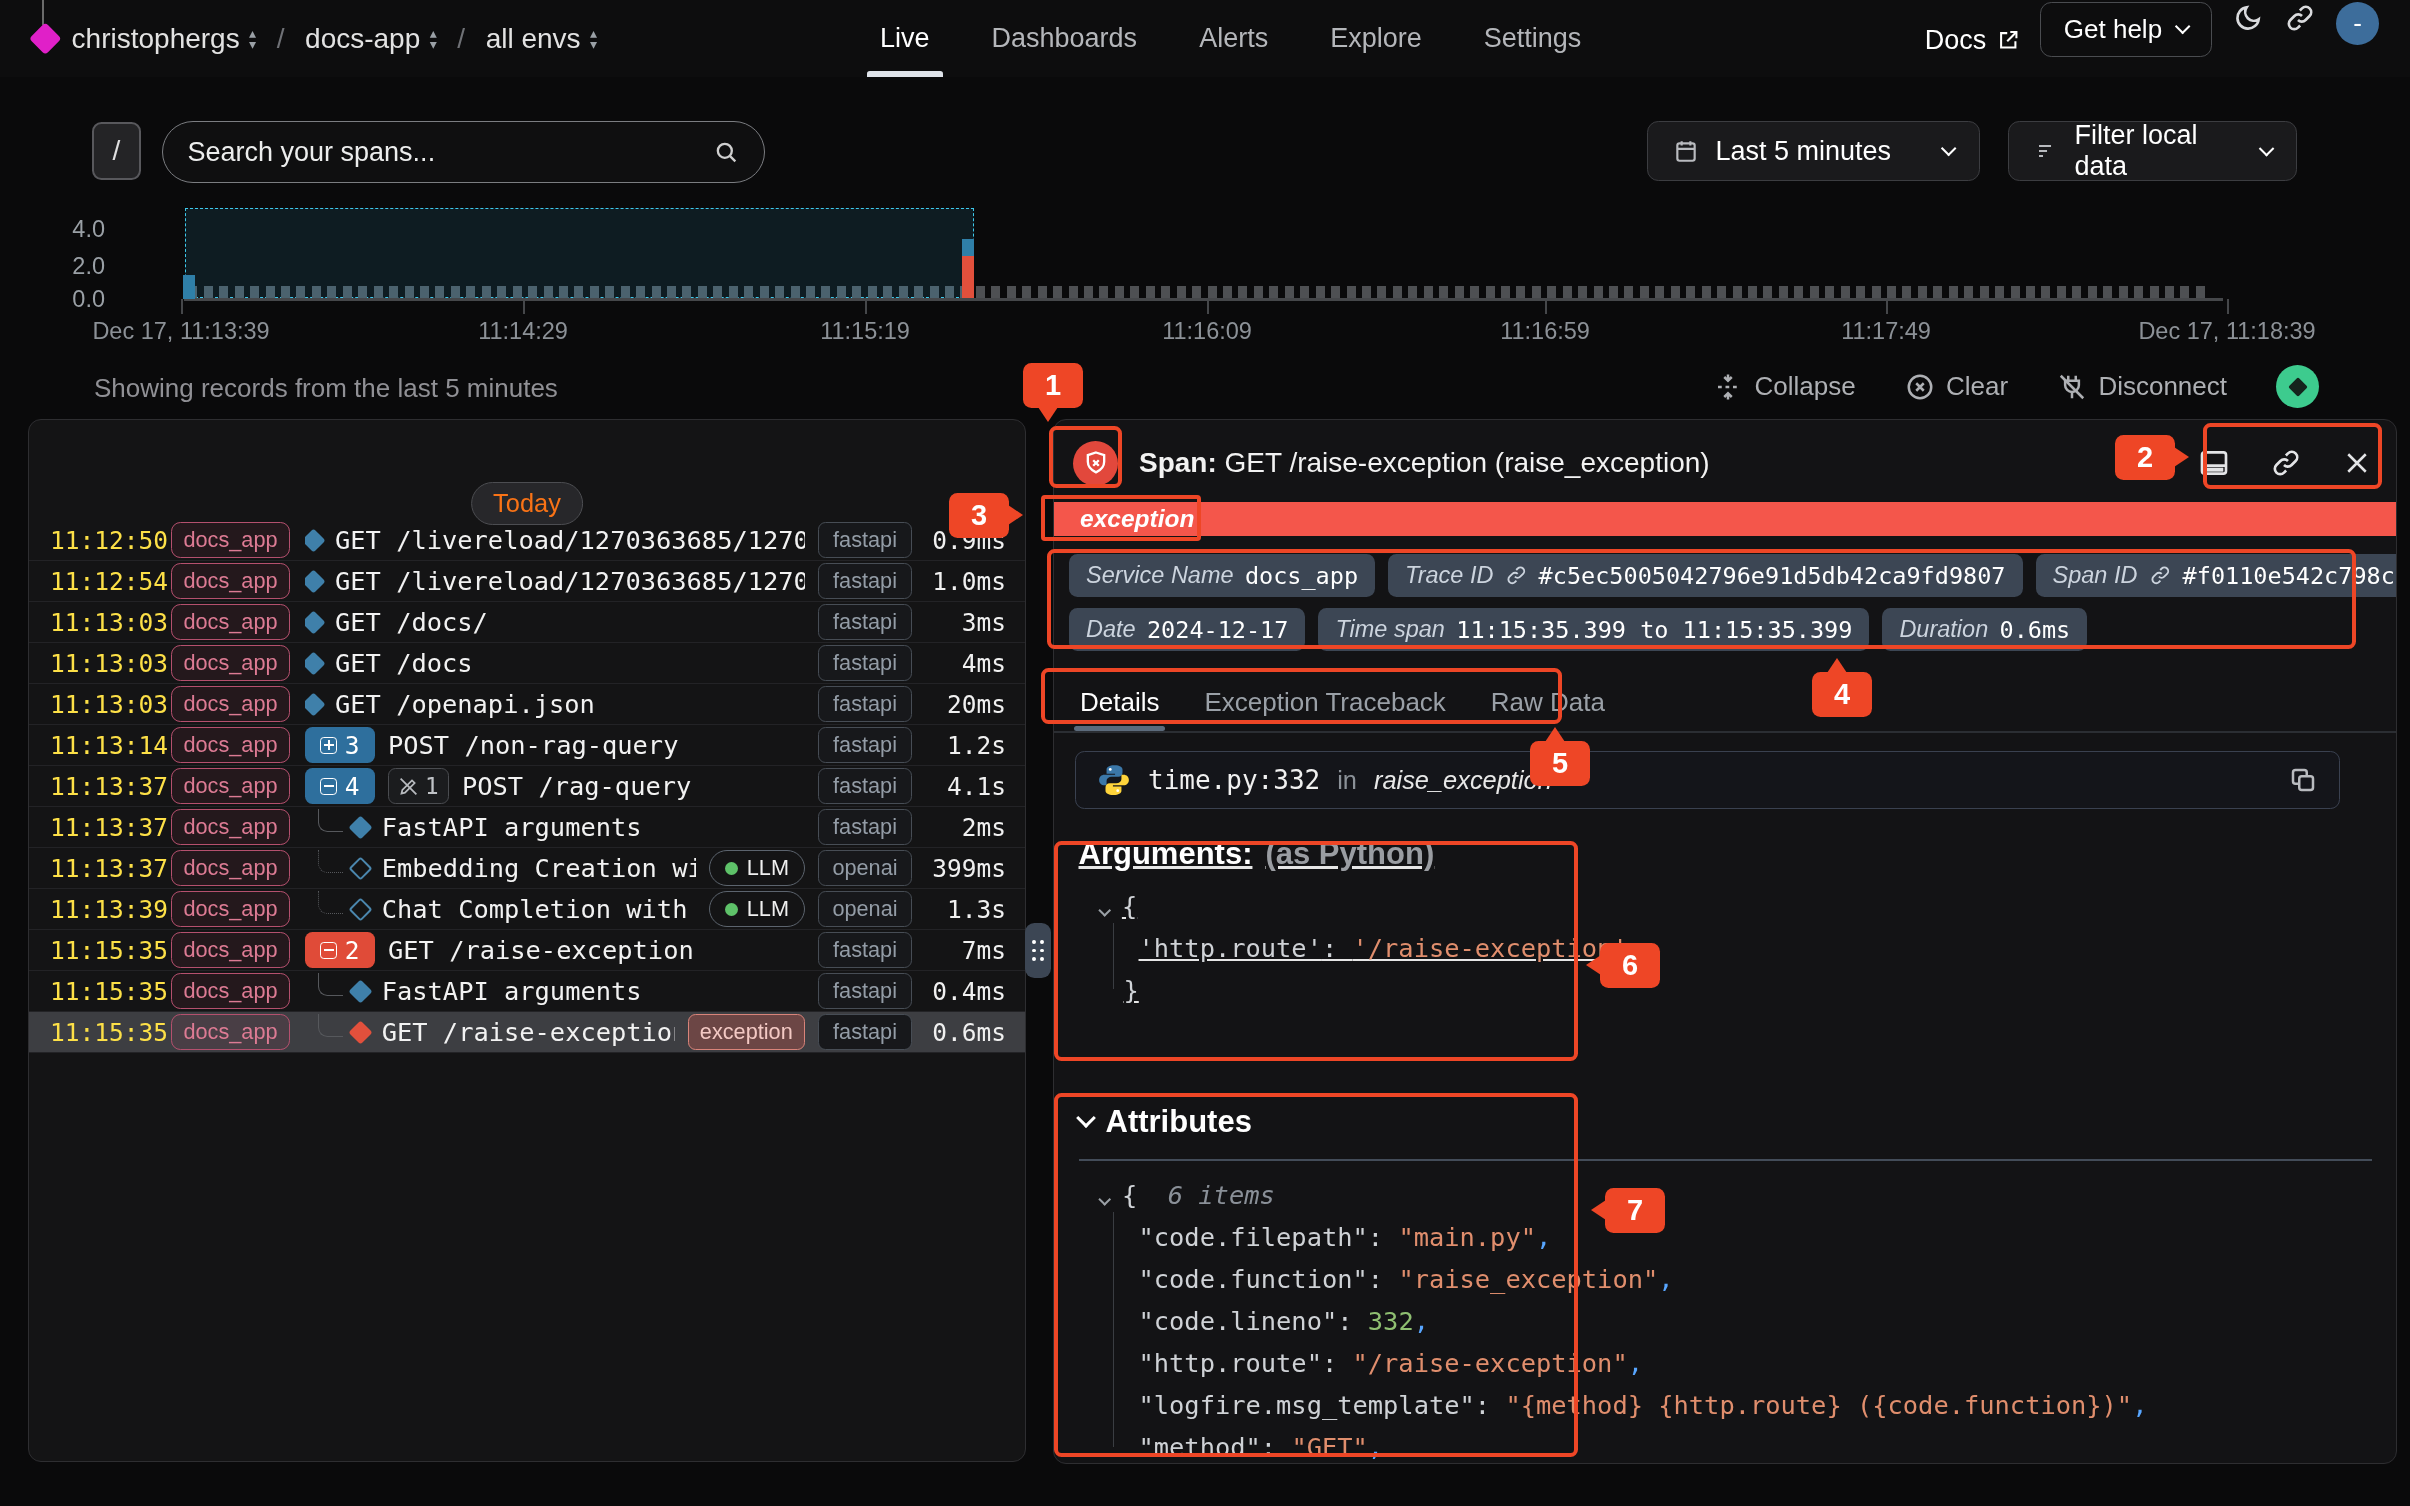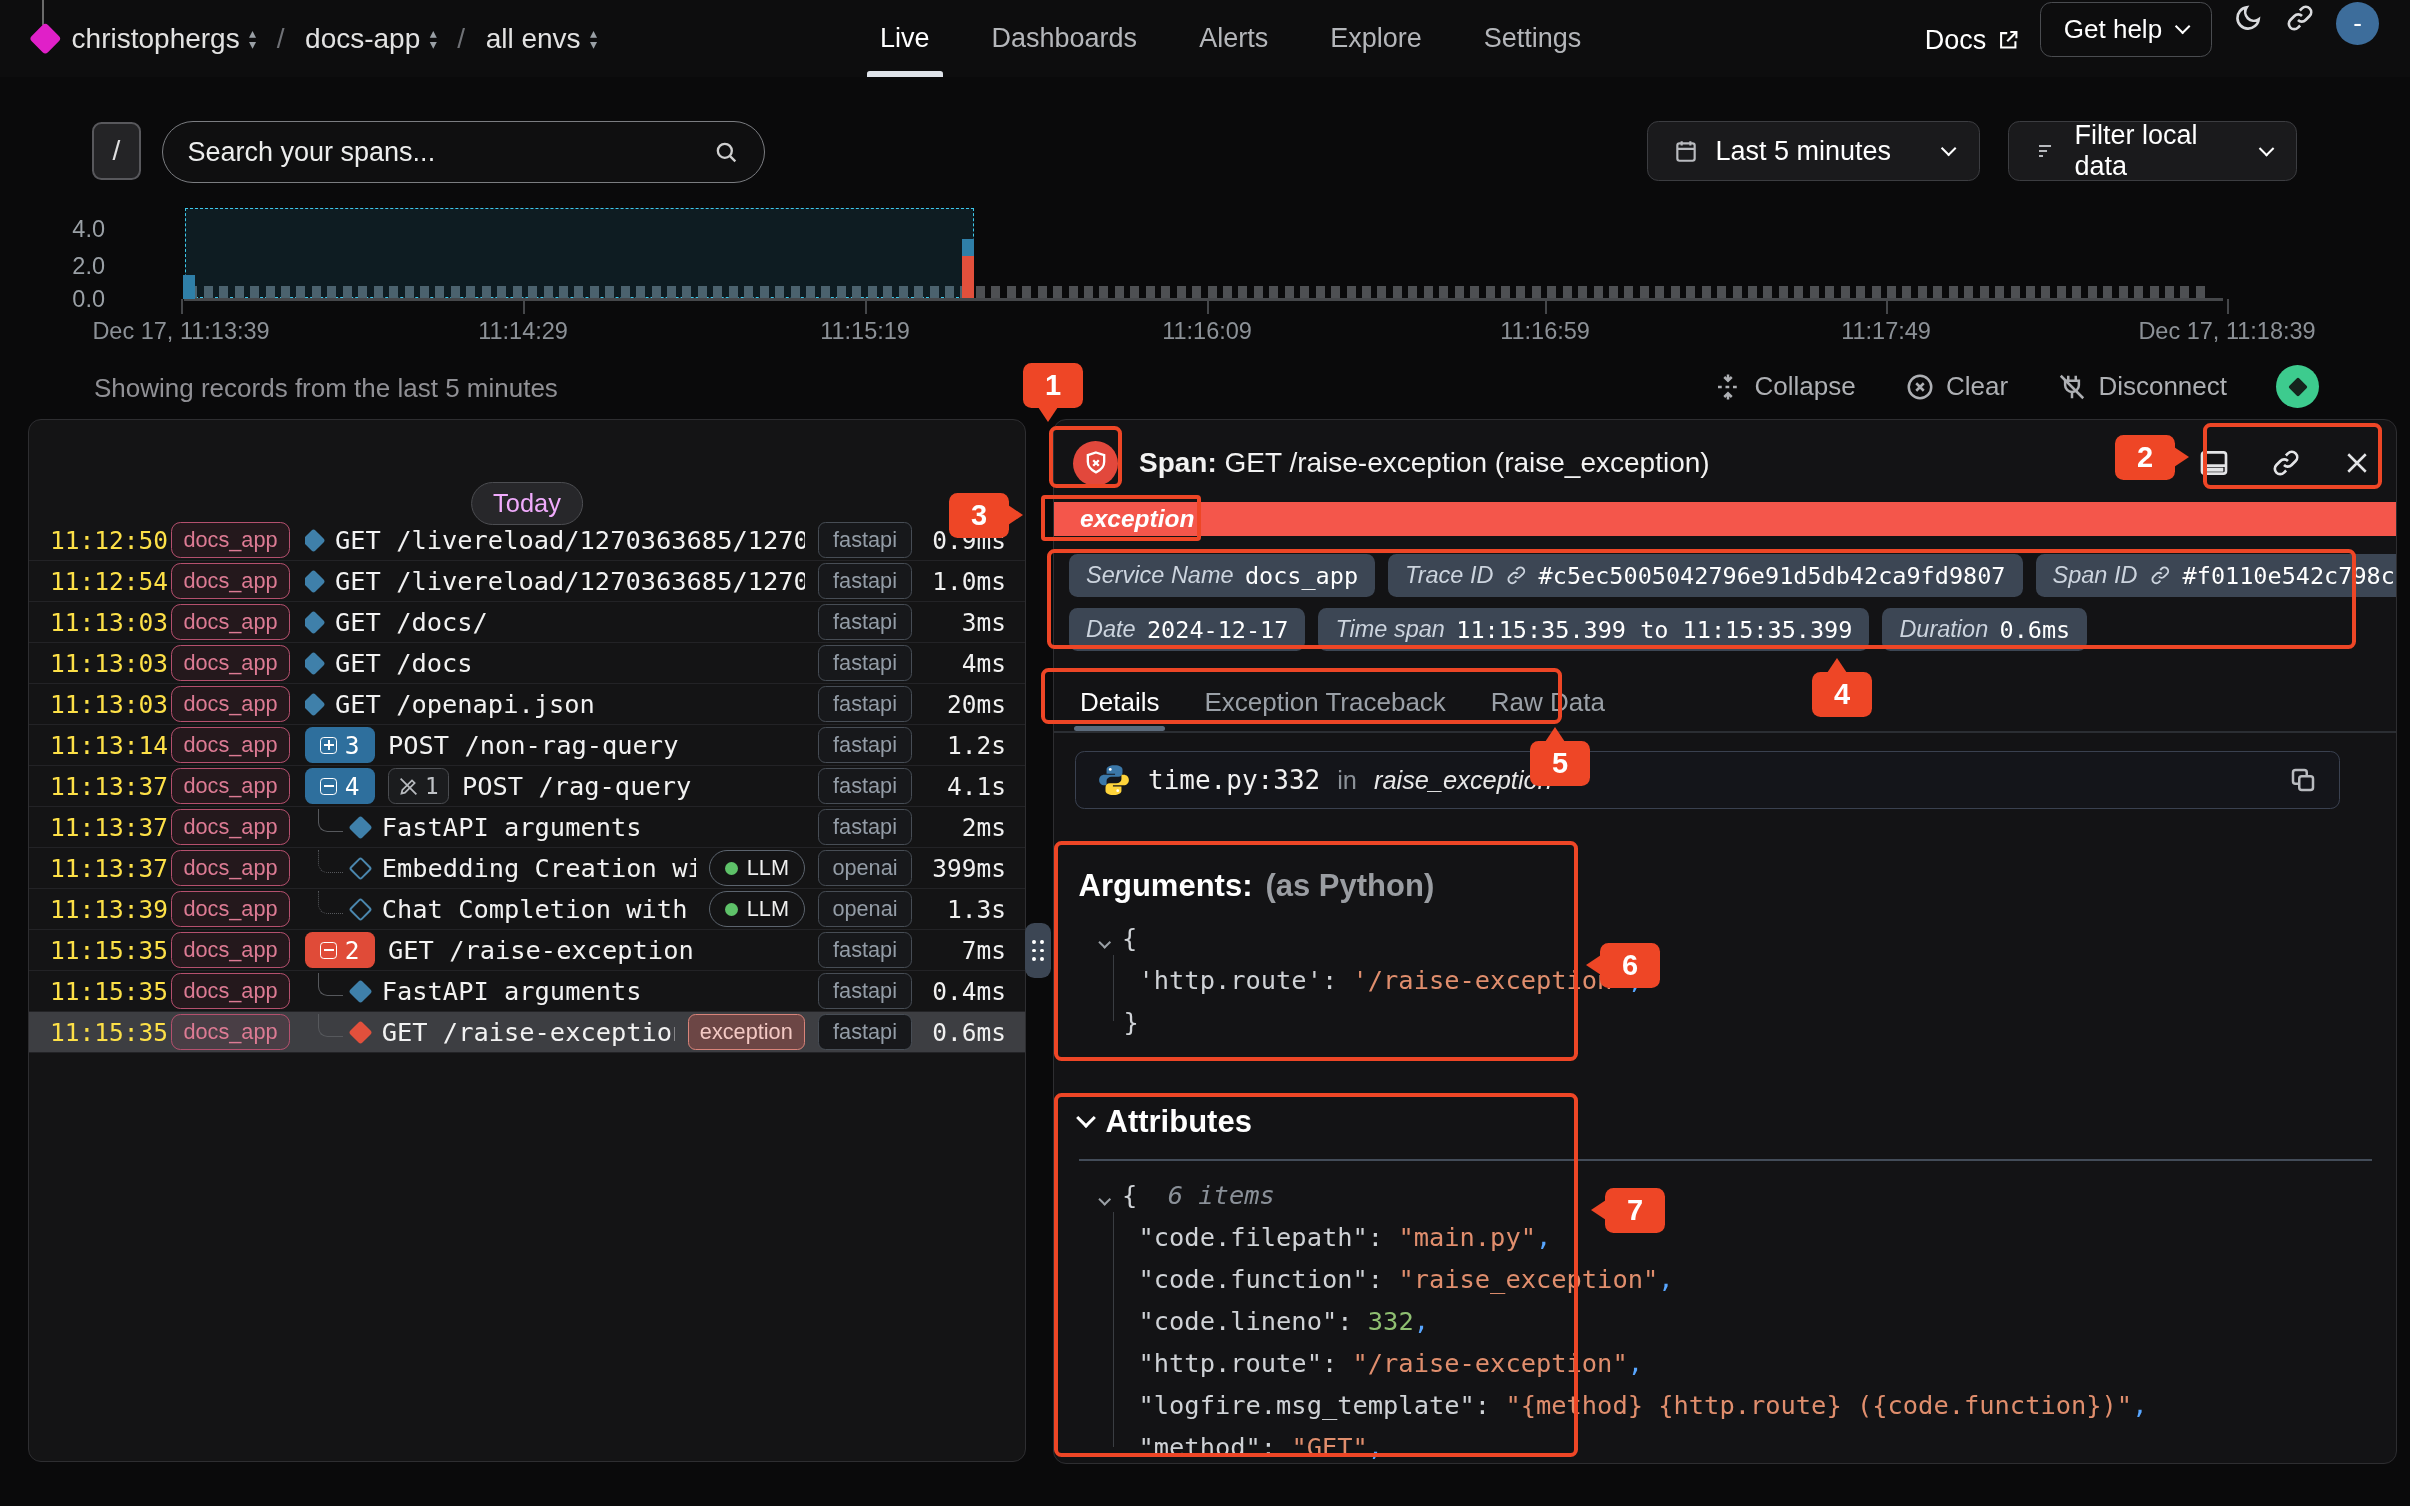--- a/index.html
+++ b/index.html
@@ -58,21 +58,21 @@
   .greenstat { width:43px; height:43px; border-radius:50%; background:#3dcb8e; display:flex;
     align-items:center; justify-content:center; cursor:pointer; }
   .greenstat i { width:14px; height:14px; background:#15241d; transform:rotate(45deg); border-radius:1.9px; }
   
   .panelL { position:absolute; left:28px; top:419px; width:998px; height:1043px; background:#141415;
     border:1.9px solid #2e2e31; border-radius:13px; overflow:hidden; }
   .panelR { position:absolute; left:1053px; top:419px; width:1344px; height:1045px; background:#131315;
     border:1.9px solid #2e2e31; border-radius:13px; overflow:hidden; }
   .notice { position:absolute; top:21px; left:0; right:0; text-align:center; font-size:25.4px; color:#9aa0a6; }
   .today { position:absolute; top:62px; left:50%; transform:translateX(-50%); height:43px; padding:0 21px;
-    background:#27272a; border:1.9px solid #4c4d51; border-radius:21.7px; color:#f0abfc; font-size:25.4px;
+    background:#27272a; border:1.9px solid #4c4d51; border-radius:21.7px; color:#f97316; font-size:25.4px;
     display:flex; align-items:center; cursor:pointer; }
   .rows { position:absolute; top:100px; left:0; right:0; }
   .row { height:41px; display:flex; align-items:center; padding-left:21px; border-bottom:0.9px solid #232326; cursor:pointer; }
   .row.selected { background:#3d3e42; }
   .rtime { width:121px; flex:none; font-family:"DejaVu Sans Mono",monospace; font-size:24.5px; color:#fde047; }
   .tag-app { width:119px; height:36px; flex:none; margin-right:15px; border:1.9px solid #b5506e; border-radius:9.4px;
     background:rgba(190,70,100,.10); color:#dd7b94; font-size:21.7px; display:flex; align-items:center; justify-content:center; }
   .rmid { flex:1; display:flex; align-items:center; gap:13px; overflow:hidden; min-width:0; }
   .cbadge { height:36px; min-width:70px; padding:0 9.4px; border-radius:7.5px; display:flex; align-items:center;
     justify-content:center; gap:7.5px; color:#fff; font-family:"DejaVu Sans Mono",monospace; font-size:24.5px; flex:none; }
@@ -121,21 +121,21 @@
   .dtab.active { color:#fff; }
   .dtab.active::after { content:''; position:absolute; left:-5.6px; right:-5.6px; bottom:-13px; height:4.7px;
     background:#5c6b7c; border-radius:2.8px; }
   .tabline { position:absolute; top:311px; left:0; right:0; height:1.9px; background:#2b2e33; }
   .codeloc { position:absolute; top:331px; left:21px; right:56px; height:58px; border:1.9px solid #3a4150;
     border-radius:9.4px; background:#14151a; display:flex; align-items:center; gap:17px; padding:0 21px; }
   .cfile { font-size:26px; color:#f0f0f0; }
   .cin { font-size:25.4px; color:#8b9198; }
   .cfun { font-size:25.4px; font-style:italic; color:#e8e8e8; }
   .copybtn { margin-left:auto; color:#b9bbbf; cursor:pointer; }
-  .argsec { position:absolute; top:448px; left:24.5px; right:24.5px; }
+  .argsec { position:absolute; top:416px; left:24.5px; right:24.5px;text-decoration:underline; }
   .attrsec { position:absolute; top:684px; left:24.5px; right:24.5px; }
   .sechead { font-size:31px; font-weight:bold; color:#fff; display:flex; align-items:center; gap:13px; }
   .sechead .sub { color:#9a9da2; }
   .chev.big { width:14px; height:14px; border-width:3.8px; color:#fff; margin-top:-7.5px; }
   .secline { margin-top:19px; height:1.9px; background:#434c59; }
   .codeblk { position:relative; margin-top:13px; font-family:"DejaVu Sans Mono",monospace; font-size:25.4px; }
   .cl { line-height:42px; white-space:pre; position:relative; }
   .chev.small { width:9.4px; height:9.4px; border-width:2.8px; color:#9aa0a6; margin-right:13px; }
   .tk-k { color:#cfd2d6; } .tk-p { color:#cfd2d6; } .tk-b { color:#d0d3d7; }
   .tk-v { color:#e08e6d; } .tk-n { color:#8fbf71; } .tk-c { color:#58a6ff; }

